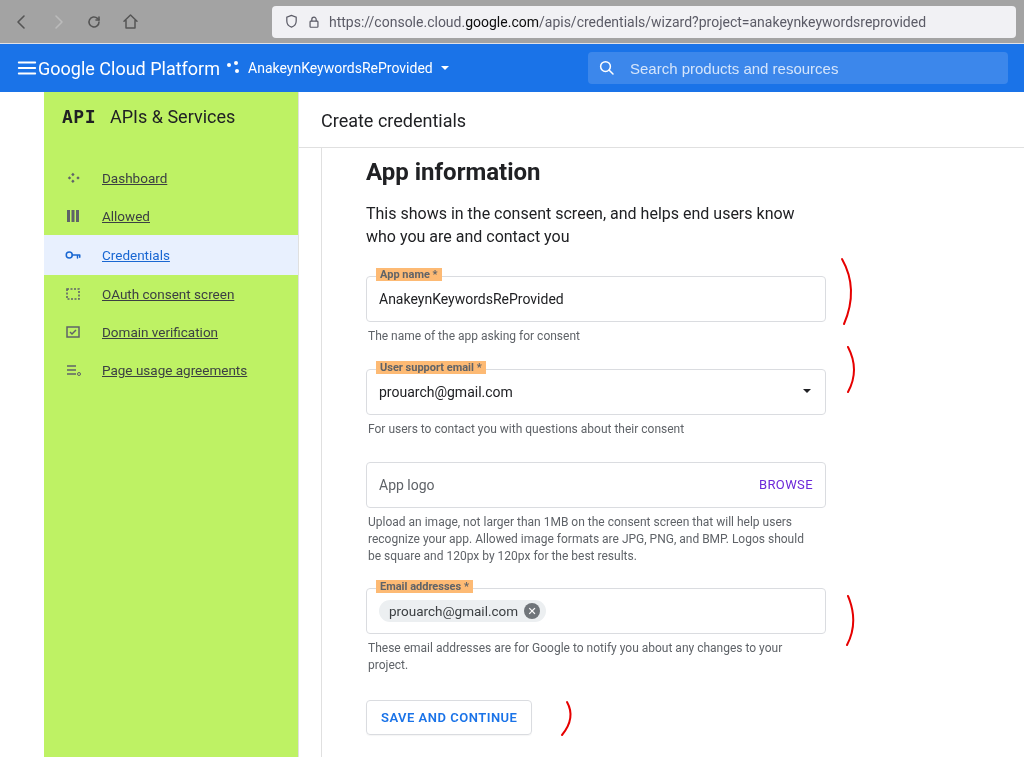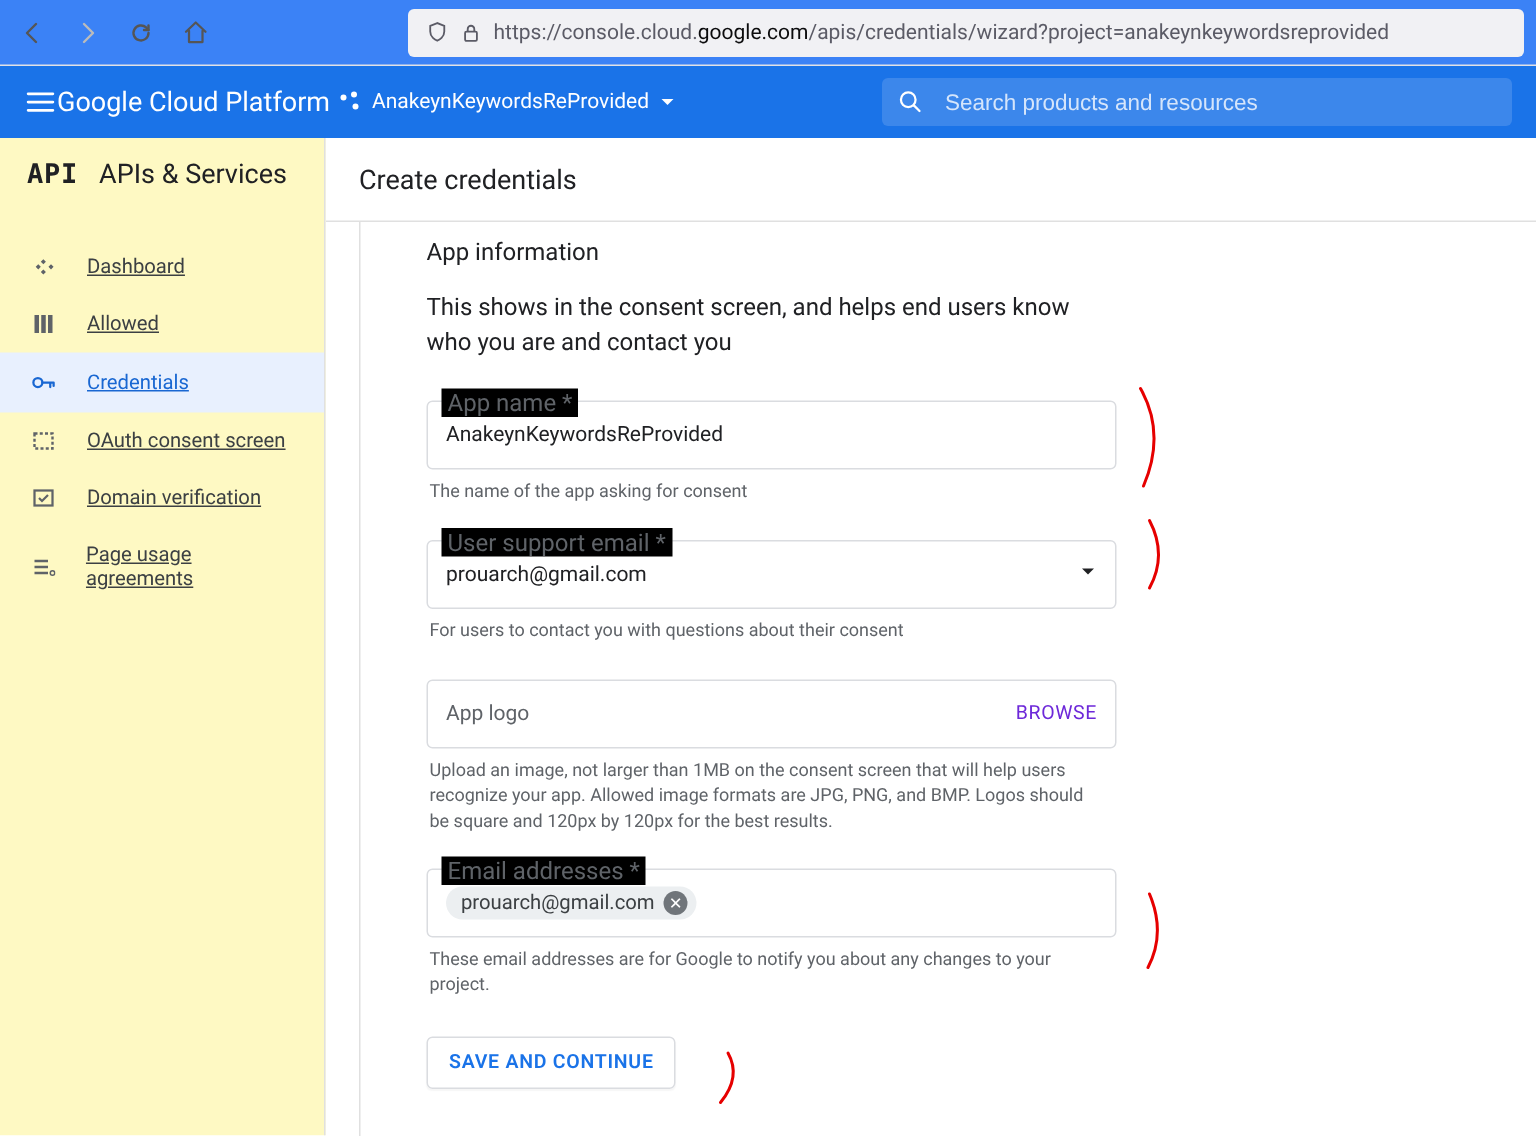--- a/index.html
+++ b/index.html
@@ -1,54 +1,54 @@
 <!DOCTYPE html>
 <html><head>
 <meta charset="utf-8">
 <style>
   * { box-sizing: border-box; margin: 0; padding: 0; }
   body { font-family: "Google Sans", Roboto, Arial, sans-serif; width: 1024px; height: 757px; overflow: hidden; background: #fff; }
 
   
-  .browser-bar { height: 44px; background: #3b82f6; border-bottom: 1px solid #e1e1e6; display: flex; align-items: center; padding: 0 8px; gap: 8px; justify-content: flex-end; }
+  .browser-bar { height: 44px; background: #a3a3a3; border-bottom: 1px solid #e1e1e6; display: flex; align-items: center; padding: 0 8px; gap: 8px; justify-content: flex-end; }
   .nav-btn { width: 28px; height: 28px; display: flex; align-items: center; justify-content: center; color: #555; cursor: pointer; border-radius: 4px; }
   .nav-btn.disabled { color: #bbb; }
   .addr-bar { flex: 1; height: 32px; background: #f1f1f4; border-radius: 4px; display: flex; align-items: center; padding: 0 12px; gap: 8px; color: #5b5b66; font-size: 14px; margin-left: 120px; }
   .addr-text { white-space: nowrap; overflow: hidden; }
   .addr-text .strong { color: #0c0c0d; }
 
   
   .gcp-bar { height: 48px; background: #1a73e8; color: #fff; display: flex; align-items: center; padding: 0 16px; }
   .hamburger { cursor: pointer; display: flex; align-items: center; }
   .gcp-title { font-size: 18px; font-weight: 400; cursor: pointer; }
   .project-picker { display: flex; align-items: center; gap: 6px; cursor: pointer; font-size: 14px; margin-left: 6px; }
   .search-wrap { margin-left: auto; background: rgba(255,255,255,0.15); border-radius: 4px; height: 32px; width: 420px; display: flex; align-items: center; padding: 0 10px; gap: 14px; color: #cfe2fb; }
   .search-input { background: transparent; border: none; outline: none; color: #fff; font-size: 15px; flex: 1; }
   .search-input::placeholder { color: #d5e5fb; }
 
   
   .layout { display: flex; height: calc(757px - 44px - 48px); }
-  .sidebar { width: 217px; border-right: 1px solid #e0e0e0; background: #fef9c3; }
+  .sidebar { width: 255px; border-right: 1px solid #e0e0e0; background: #bef264; margin-left: 44px; }
   .sidebar-header { display: flex; align-items: center; gap: 14px; padding: 14px 18px; font-size: 18px; color: #202124; }
   .api-mono { font-family: ui-monospace, Menlo, Consolas, monospace; font-weight: 700; font-size: 18px; letter-spacing: 0.5px; }
   .nav-list { margin-top: 18px; }
   .nav-item { display: flex; align-items: center; gap: 18px; padding: 11px 18px; font-size: 13.5px; color: #3c4043; cursor: pointer; text-decoration: underline; }
   .nav-item.active { background: #e8f0fe; color: #1967d2; }
   .nav-item .ic { width: 22px; display: flex; align-items: center; justify-content: center; color: #5f6368; }
   .nav-item.active .ic { color: #1967d2; }
 
   .main { flex: 1; overflow: auto; position: relative; }
   .page-title { font-size: 18px; color: #202124; padding: 18px 22px 16px; border-bottom: 1px solid #e0e0e0; }
   .form-zone { padding: 10px 0 40px 44px; border-left: 1px solid #e0e0e0; margin-left: 22px; }
-  .section-h { font-size: 16px; font-weight: 400; color: #202124; margin-bottom: 16px; }
+  .section-h { font-size: 24px; font-weight: 700; color: #202124; margin-bottom: 16px; }
   .section-desc { font-size: 16px; color: #202124; max-width: 460px; margin-bottom: 28px; line-height: 1.45; }
 
   .field { position: relative; width: 460px; margin-bottom: 6px; }
   .field .box { border: 1px solid #dadce0; border-radius: 4px; height: 46px; display: flex; align-items: center; padding: 0 12px; font-size: 14px; color: #202124; }
-  .field .floating { position: absolute; top: -8px; left: 10px; background: #000000; padding: 0 4px; font-size: 16px; color: #5f6368; }
+  .field .floating { position: absolute; top: -8px; left: 10px; background: #fdba74; padding: 0 4px; font-size: 11px; color: #5f6368; font-weight: bold; }
   .field .dropdown-caret { margin-left: auto; }
   .help-text { font-size: 12px; color: #5f6368; margin: 6px 2px 24px; max-width: 450px; line-height: 1.4; }
 
   .logo-field .box { justify-content: space-between; color: #5f6368; }
   .browse-btn { color: #6d28d9; font-weight: 400; letter-spacing: 0.4px; font-size: 13px; cursor: pointer; }
 
   .dev-h { font-size: 20px; font-weight: 600; color: #202124; margin-top: 38px; margin-bottom: 10px; }
   .chip { display: inline-flex; align-items: center; background: #eceff1; border-radius: 14px; padding: 3px 6px 3px 10px; font-size: 13.5px; color: #3c4043; gap: 6px; }
   .chip .x { width: 16px; height: 16px; border-radius: 50%; background: #70757a; color: #fff; display: flex; align-items: center; justify-content: center; font-size: 11px; cursor: pointer; }
 

